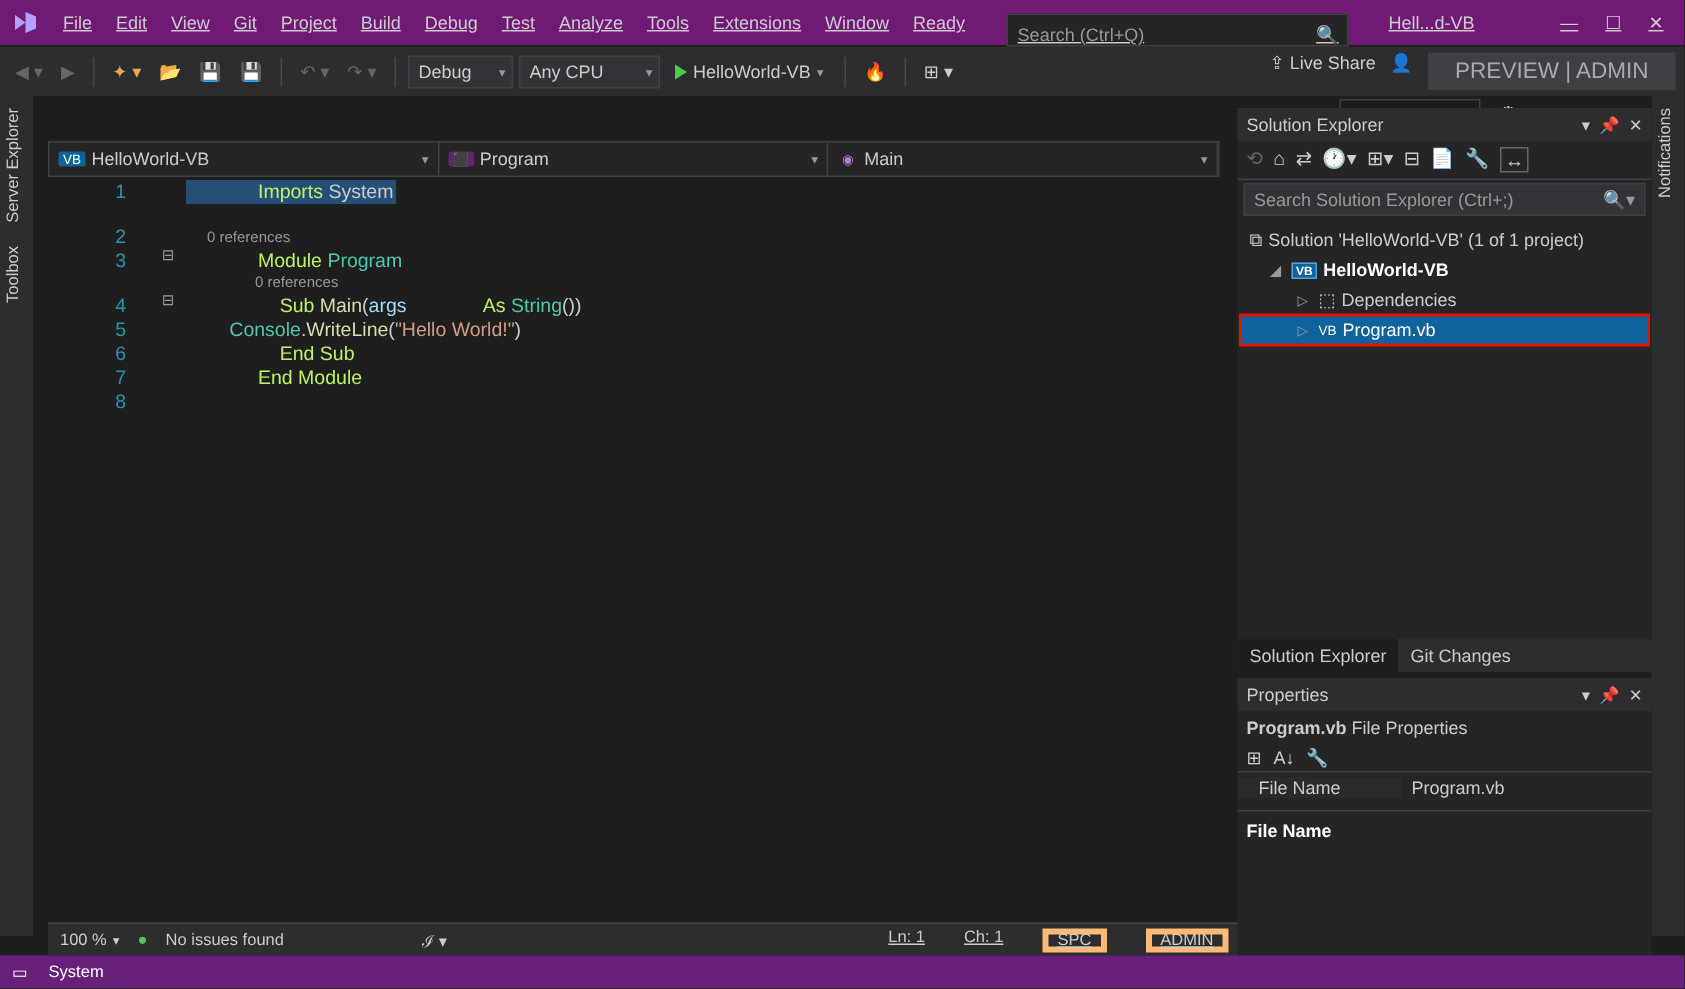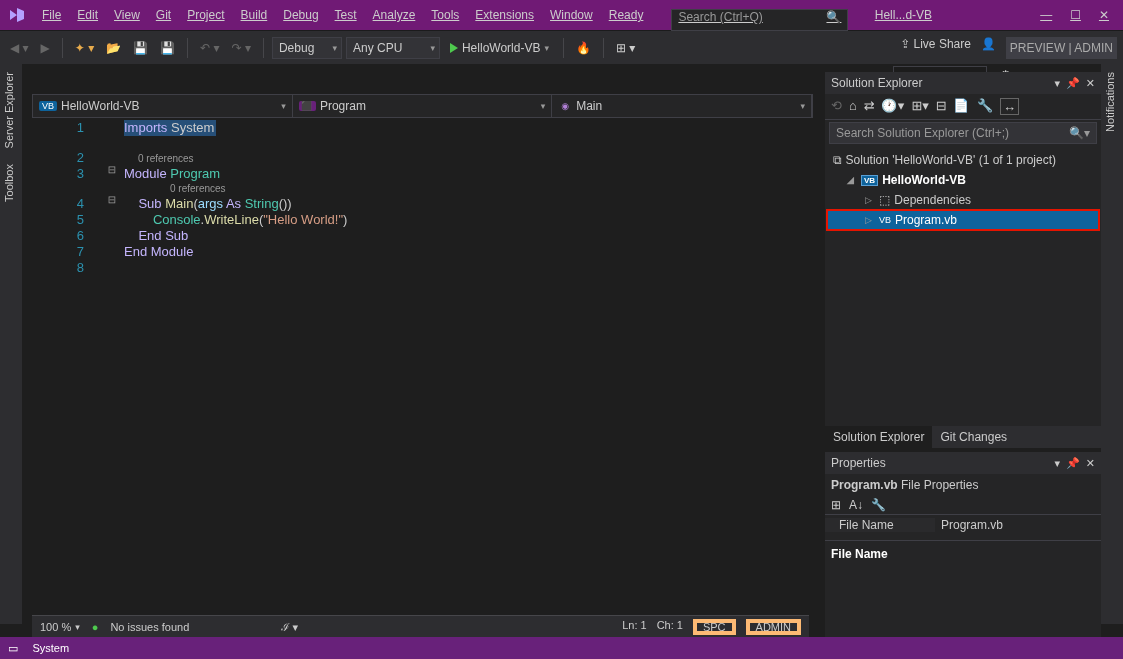--- a/index.html
+++ b/index.html
@@ -3,36 +3,36 @@
 <meta charset="utf-8">
 <style>
 * { box-sizing: border-box; margin: 0; padding: 0; font-family: "Segoe UI", Arial, sans-serif; }
 body { width: 1123px; height: 659px; background: #1e1e1e; color: #ccc; font-size: 12px; overflow: hidden; position: relative; }
 
 
 .titlebar { height: 30px; background: #701a75; display: flex; align-items: center; padding: 0 0; text-decoration: underline; }
 .logo { width: 22px; height: 22px; margin: 0 6px; display:flex; align-items:center; justify-content:center; }
 .menu { display: flex; }
 .menu-item { padding: 4px 8px; color: #ccc; cursor: default; }
-.search-box { margin-left: 20px; width: 177px; height: 22px; background: #252526; border: 1px solid #3f3f46; display:flex; align-items:flex-start; padding: 0 6px; color: #999; margin-top: 10px; }
+.search-box { margin-left: 20px; width: 228px; height: 22px; background: #252526; border: 1px solid #3f3f46; display:flex; align-items:flex-end; padding: 0 6px; color: #999; margin-top: 10px; }
 .search-box span.icon { margin-left:auto; }
 .title-text { margin-left: 20px; width: 70px; text-align:center; color: #ccc; }
 .win-controls { margin-left: auto; display:flex; gap: 18px; padding: 0 14px; color:#ccc; }
 .win-controls span { cursor:default; }
 
 
 .toolbar { height: 34px; background: #2d2d30; border-top: 1px solid #1b1b1c; display:flex; align-items:center; padding: 0 6px; gap:4px; }
 .tb-btn { padding: 2px 4px; color:#ccc; display:flex; align-items:center; gap:2px; }
 .tb-sep { width:1px; height:20px; background:#46464a; margin: 0 4px; }
 .config-drop { height:22px; background:#333337; border:1px solid #3f3f46; padding: 0 18px 0 6px; color:#ccc; display:flex; align-items:center; font-size:12px; position:relative; }
 .config-drop::after { content:"▾"; position:absolute; right:4px; font-size:9px; color:#999;}
 .run-btn { display:flex; align-items:center; gap:4px; padding:0 6px; }
 .play-tri { width:0; height:0; border-left:8px solid #4ec94e; border-top:5px solid transparent; border-bottom:5px solid transparent; }
 .toolbar-right { margin-left:auto; display:flex; align-items:flex-start; gap:10px; }
-.preview-btn { background:#3f3f46; color:#aaa; padding:4px 4px; font-size:12px; }
+.preview-btn { background:#3f3f46; color:#aaa; padding:4px 18px; font-size:15px; }
 
 
 .side-tabs { position:absolute; left:0; top:64px; width:22px; background:#2d2d30; height: 560px; }
 .side-tab { writing-mode: vertical-rl; transform: rotate(180deg); padding:8px 3px; color:#ccc; text-align:center; font-size:11px; }
 .side-tabs-right { position:absolute; right:0; top:64px; width:22px; background:#2d2d30; height:560px;}
 
 
 .doc-tabs { position:absolute; left:22px; top:64px; right:22px; height:26px; background:#1e1e1e; }
 .doc-tab { position:absolute; right:114px; top:2px; height:24px; background:#1c1c1c; border:1px solid #3f3f46; padding:0 22px 0 8px; display:flex; align-items:center; color:#ccc; }
 .doc-tab-pin { position:absolute; right:6px; font-size:10px; }
@@ -47,32 +47,32 @@
 .nav-badge.cube { background:transparent; color:#b180d7; }
 
 
 .editor { position:absolute; left:32px; top:118px; right:310px; bottom:44px; background:#1e1e1e; font-family: Consolas, monospace; font-size:13px; }
 .gutter { position:absolute; left:0; top:0; width:70px; bottom:22px; background:#1e1e1e; color:#2b91af; text-align:right; padding-right:18px; padding-top:2px;}
 .gutter .ln { height:16px; line-height:16px; }
 .code { position:absolute; left:92px; top:2px; right:16px; }
 .code-line { height:16px; line-height:16px; white-space:pre; }
 .ref-line { font-size:10px; color:#999; height:14px; line-height:14px; padding-left:14px;}
 .fold { position:absolute; left:72px; width:16px; color:#999; font-size:10px; text-align:center;}
-.kw { color:#c4b5fd; }
+.kw { color:#bef264;padding-left:48px; }
 .type { color:#4ec9b0; }
 .str { color:#d69d85; }
 .id { color:#9cdcfe; }
 .cls { color:#4ec9b0; }
 .method { color:#dcdcaa; }
 .lightbulb { position:absolute; left:54px; top:2px; color:#ffcc00; font-size:12px;}
 
 
-.ed-status { position:absolute; left:32px; right:314px; bottom:22px; height:22px; background:#2d2d30; border-top:1px solid #46464a; display:flex; align-items:center; font-size:11px; color:#ccc; padding:0 8px; gap:12px;}
+.ed-status { position:absolute; left:32px; right:296px; bottom:22px; height:22px; background:#2d2d30; border-top:1px solid #46464a; display:flex; align-items:center; font-size:11px; color:#ccc; padding:0 8px; gap:12px;}
 .ed-status .zoom { display:flex; align-items:center; gap:4px;}
-.ed-status .right { margin-left:auto; display:flex; gap:10px;}
+.ed-status .right { margin-left:auto; display:flex; gap:26px;text-decoration:underline;}
 .status-cell { border:4px solid #fdba74; padding:0 6px; height:16px; display:flex; align-items:center;}
 
 
 .sln-panel { position:absolute; right:22px; top:72px; width:276px; background:#252526; }
 .panel-title { background:#2d2d30; padding:4px 6px; color:#ccc; display:flex; align-items:center;}
 .panel-title .tools { margin-left:auto; display:flex; gap:6px; font-size:11px;}
 .sln-toolbar { padding:4px 6px; display:flex; gap:7px; color:#ccc; font-size:13px; border-bottom:1px solid #3f3f46;}
 .sln-search { margin:2px 4px; height:22px; background:#333337; border:1px solid #3f3f46; display:flex; align-items:center; padding:0 6px; color:#999;}
 .sln-search .mg { margin-left:auto;}
 .tree { padding:4px 2px; height:280px; background:#252526;}

